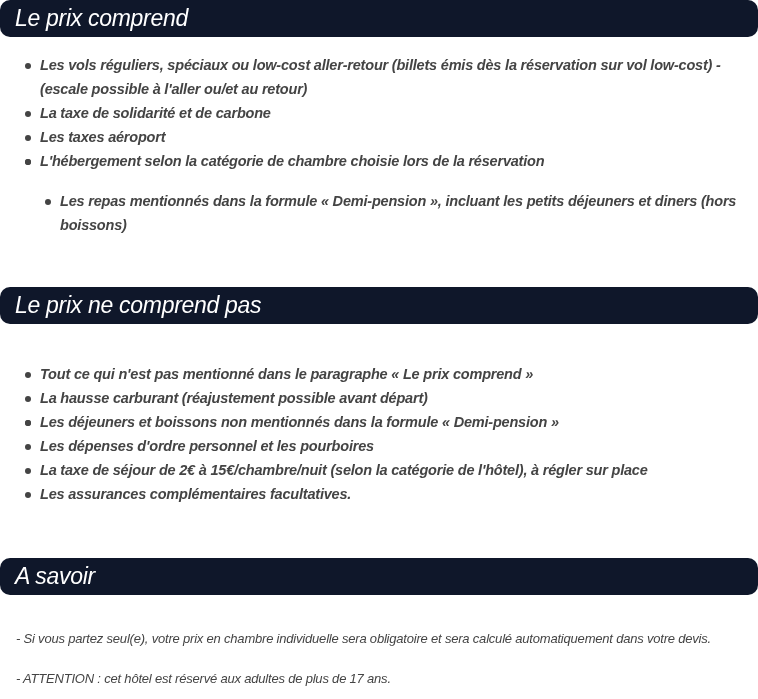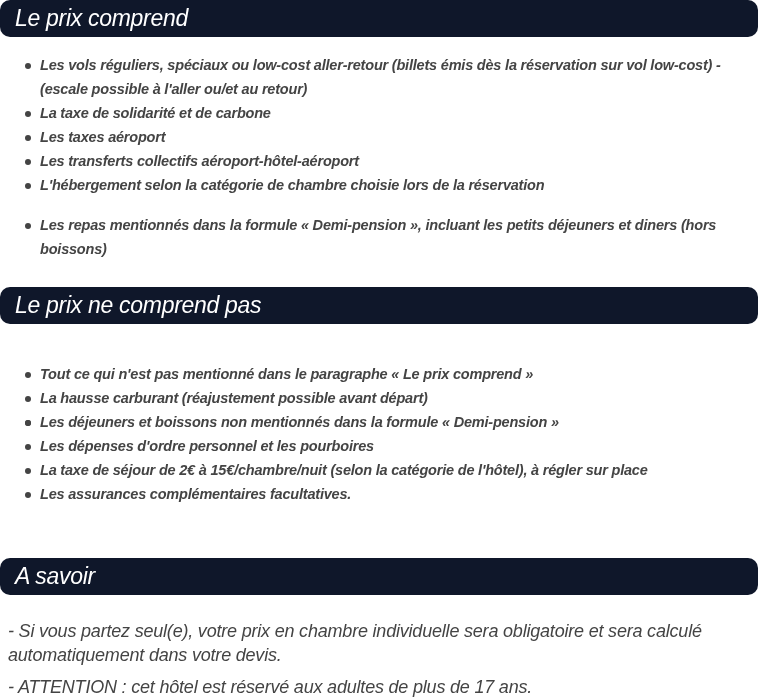--- a/index.html
+++ b/index.html
@@ -31,37 +31,37 @@
     color: #444444; letter-spacing: -0.2px; font-weight: bold;
   }
   ul.items li .bullet {
     position: absolute; left: 25px; top: 10px;
     width: 6px; height: 6px; border-radius: 50%; background: #444444;
   }
   .notes {
     position: absolute; left: 0; width: 755px;
   }
   .notes p {
-    margin: 8px; font-style: italic; font-size: 18px; line-height: 24px;
+    margin: 16px; font-style: italic; font-size: 13px; line-height: 24px;
     color: #444444; letter-spacing: -0.2px;
   }
 </style>
 </head>
 <body>
 
 <div class="section-header" style="top:0;">
   <h2>Le prix comprend</h2>
 </div>
 <ul class="items" style="top:53px;">
   <li><span class="bullet"></span><span>Les vols réguliers,  spéciaux ou low-cost aller-retour (billets émis dès la réservation sur vol low-cost) - (escale possible à l'aller ou/et au retour)</span></li>
   <li><span class="bullet"></span><span>La taxe de solidarité et de carbone</span></li>
   <li><span class="bullet"></span><span>Les taxes aéroport</span></li>
-  <li><span class="bullet"></span><span>Les transferts collectifs aéroport-hôtel-aéroport</span></li>
+  <li><span class="bullet"></span></li>
   <li><span class="bullet"></span><span>L'hébergement selon la catégorie de chambre choisie lors de la réservation</span></li>
-  <li style="margin-top:16px;"><span class="bullet"></span><span>Les repas mentionnés dans la formule « Demi-pension », incluant les petits déjeuners et diners (hors boissons)</span></li>
+  <li style="margin-top:16px;margin-left:20px;"><span class="bullet"></span><span>Les repas mentionnés dans la formule « Demi-pension », incluant les petits déjeuners et diners (hors boissons)</span></li>
 </ul>
 
 <div class="section-header" style="top:287px;">
   <h2>Le prix ne comprend pas</h2>
 </div>
 <ul class="items" style="top:340px;margin-top:22px;">
   <li><span class="bullet"></span><span>Tout ce qui n'est pas mentionné dans le paragraphe « Le prix comprend »</span></li>
   <li><span class="bullet"></span><span>La hausse carburant (réajustement possible avant départ)</span></li>
   <li><span class="bullet"></span></li>
   <li><span class="bullet"></span><span>Les déjeuners et boissons non mentionnés dans la formule « Demi-pension »</span></li>

